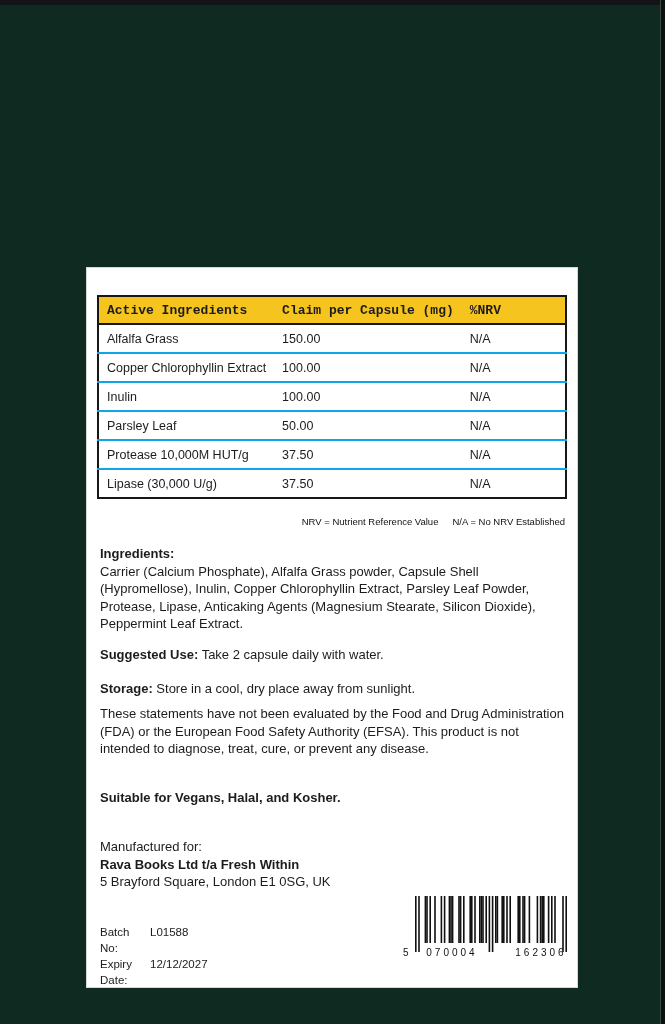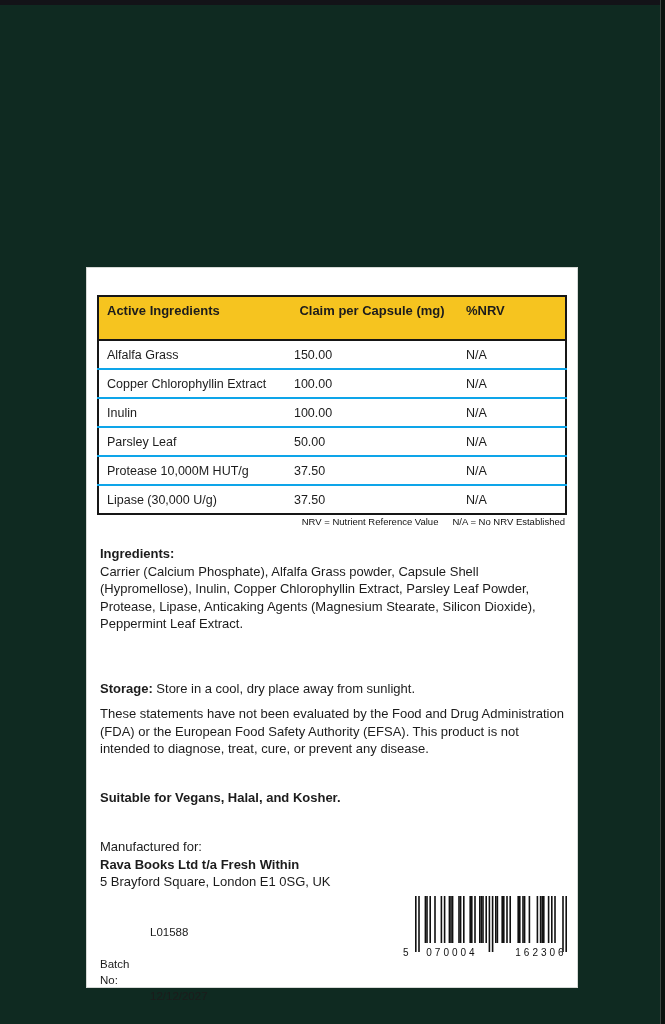--- a/index.html
+++ b/index.html
@@ -28,24 +28,25 @@
   }
   
   .ingredients-table {
     position: absolute; left: 10px; top: 27px; width: 470px;
     border-collapse: collapse;
     border: 2px solid #161616;
   }
   .ingredients-table th {
     background: #f6c41f;
     font-size: 13px; font-weight: bold;
-    padding: 6px 8px 21px 8px;
+    padding: 6px 8px 5px 8px;
     border-bottom: 2px solid #161616;
     text-align: left;
     white-space: nowrap;
+    font-family: Liberation Mono, monospace;
   }
   .ingredients-table th.col-claim { text-align: center; }
   .ingredients-table th.col-nrv { text-align: left; width: 108px; }
   .ingredients-table td {
     font-size: 12.5px;
     padding: 7px 8px 6px 8px;
     border-bottom: 2px solid #0ea5e9;
     background: #ffffff;
     white-space: nowrap;
   }
@@ -70,21 +71,21 @@
   .sec-storage     { top: 412px; }
   .sec-disclaimer  { top: 437px; }
   .sec-suitable    { top: 521px; font-weight: bold; }
   .sec-manufacturer{ top: 570px; }
   
   .batch-block {
     position: absolute; left: 13px; top: 656px;
     font-size: 11.5px; line-height: 16px;
   }
   .batch-row { display: flex; }
-  .batch-label { width: 50px; margin-top: 32px; }
+  .batch-label { width: 50px; }
   
   .barcode {
     position: absolute; left: 316px; top: 628px;
     width: 166px; height: 62px;
   }
   .barcode svg { position: absolute; left: 12px; top: 0; }
   .bc-digit {
     position: absolute; bottom: 0;
     font-size: 10px; color: #111;
     font-family: "Liberation Sans", sans-serif;
@@ -146,20 +147,23 @@
 
   <div class="table-footnote">
     <span>NRV = Nutrient Reference Value</span><span class="fn-gap"></span><span>N/A = No NRV Established</span>
   </div>
 
   <div class="txt sec-ingredients">
     <div class="bold">Ingredients:</div>
     <div>Carrier (Calcium Phosphate), Alfalfa Grass powder, Capsule Shell (Hypromellose), Inulin, Copper Chlorophyllin Extract, Parsley Leaf Powder, Protease, Lipase, Anticaking Agents (Magnesium Stearate, Silicon Dioxide), Peppermint Leaf Extract.</div>
   </div>
 
+  <div class="txt sec-suggested">
+    <span class="bold">Suggested Use:</span><span> Take 2 capsule daily with water.</span>
+  </div>
 
   <div class="txt sec-storage">
     <span class="bold">Storage:</span><span> Store in a cool, dry place away from sunlight.</span>
   </div>
 
   <div class="txt sec-disclaimer">These statements have not been evaluated by the Food and Drug Administration (FDA) or the European Food Safety Authority (EFSA). This product is not intended to diagnose, treat, cure, or prevent any disease.</div>
 
   <div class="txt sec-suitable">Suitable for Vegans, Halal, and Kosher.</div>
 
   <div class="txt sec-manufacturer">

